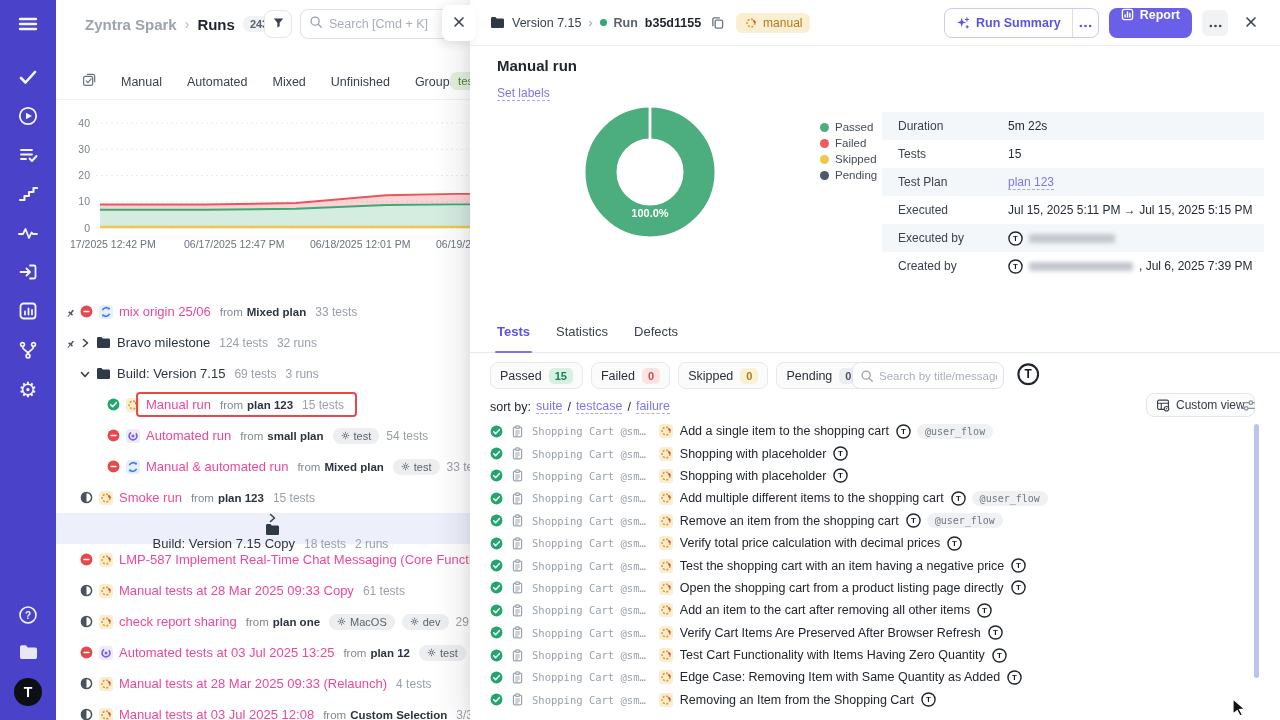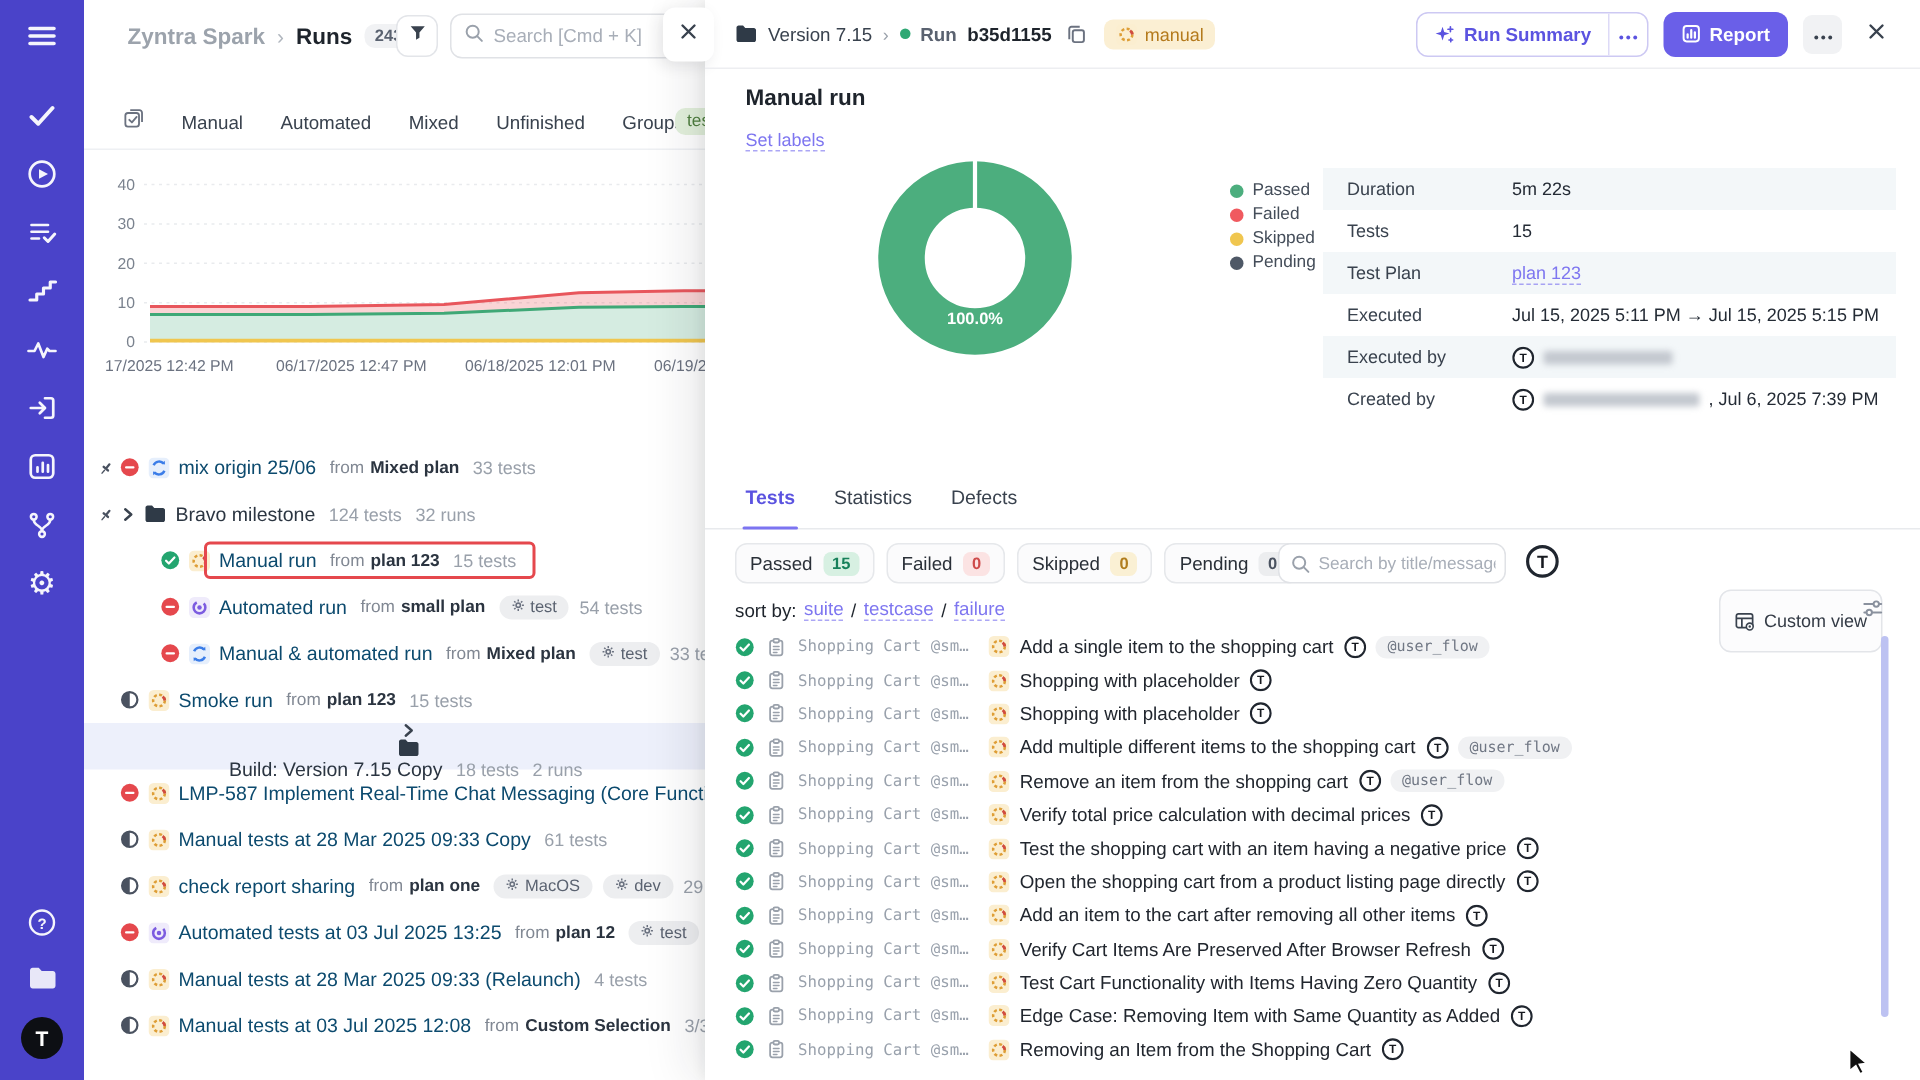--- a/index.html
+++ b/index.html
@@ -43,21 +43,21 @@
   .lp-chart { position:absolute; left:0; top:104px; width:414px; height:158px; overflow:hidden; }
   .xlabels span { position:absolute; top:134px; font-size:10.5px; color:#6B7280; white-space:nowrap; }
 
   .runs-list { position:absolute; left:0; top:296px; width:414px; }
   .run-row { position:relative; height:31px; display:flex; align-items:center; white-space:nowrap; }
   .run-row.d0 { padding-left:24px; } .run-row.d1 { padding-left:51px; }
   .run-row.sel { background:#EDF0FB;flex-direction:column; }
   .run-row .pin { position:absolute; left:9px; top:9px; }
   .run-row .chev, .run-row .st, .run-row .ty, .run-row .fold { display:inline-flex; margin-right:6px; align-items:center; }
   .run-main { position:relative; display:inline-flex; align-items:center; }
-  .run-name { font-size:13px; color:#0c4a6e; margin-right:9px; }
+  .run-name { font-size:13px; color:#ec4899; margin-right:9px; }
   .folder-name { font-weight:500; color:#2B3541; }
   .run-from { font-size:11.5px; color:#818893; margin-right:4px; }
   .run-plan { font-size:11.5px; font-weight:700; color:#2B3440; margin-right:9px; }
   .gchip { display:inline-flex; align-items:center; gap:4px; background:#EDEEF0; border-radius:9px; padding:2px 8px;
            font-size:11px; color:#5A6270; margin-right:7px; }
   .run-count { font-size:12px; color:#99A0AA; margin-right:9px; }
   .annot { position:absolute; left:-10px; top:-5px; right:-4px; bottom:-5px; border:2px solid #E5484D; border-radius:4px; pointer-events:none; }
 
   
   #detail-panel { position:absolute; left:470px; top:0; width:810px; height:720px; background:#fff;
@@ -71,21 +71,21 @@
   .dpc-sep { color:#9AA1AB; font-size:12px; }
   .gdot { width:7px; height:7px; border-radius:50%; background:#2FA874; display:inline-block; }
   .dpc-run { font-size:12.5px; color:#5A6270;font-weight:bold; }
   .dpc-id { font-size:12.5px; font-weight:700; color:#1E242C; }
   .badge-manual { display:inline-flex; align-items:center; gap:5px; background:#FBEFD3; border-radius:6px; padding:3px 8px;
                   font-size:12px; color:#B47A1C; }
   .dp-actions { margin-left:auto; display:flex; align-items:center; gap:10px; }
   .split-btn { display:flex; align-items:stretch; border:1px solid #CDC9F3; border-radius:8px; height:30px; background:#fff; overflow:hidden; }
   .split-main { display:flex; align-items:center; gap:6px; padding:0 11px; font-size:12.5px; font-weight:600; color:#5B53E0; }
   .split-more { display:flex; align-items:center; justify-content:center; width:26px; border-left:1px solid #DDDAF7; }
-  .report-btn { display:flex; align-items:center; gap:6px; height:30px; border-radius:8px; background:#6A5FE8; color:#fff;
+  .report-btn { display:flex; align-items:flex-start; gap:6px; height:30px; border-radius:8px; background:#6A5FE8; color:#fff;
                 font-size:12.5px; font-weight:600; padding:0 12px; border:none; }
   .more-btn { width:26px; height:26px; border-radius:6px; background:#F1F2F4; display:flex; align-items:center; justify-content:center; }
   .x-btn { width:26px; height:26px; display:flex; align-items:center; justify-content:center; }
 
   .dp-title { position:absolute; left:27px; top:57px; font-size:15px; font-weight:700; color:#1E242C; }
   .link-dotted { color:#7E76F0; text-decoration:none; border-bottom:1px dashed rgba(126,118,240,.65); cursor:pointer; }
   .set-labels { position:absolute; left:27px; top:86px; font-size:12px; }
 
   .donut { position:absolute; left:110px; top:102px; width:140px; height:140px; }
   .donut-label { position:absolute; left:0; right:0; top:105px; text-align:center; color:#fff; font-size:11px; font-weight:700; }
@@ -116,21 +116,21 @@
   .fc-green { background:#D7F0E2; color:#17805A; } .fc-red { background:#FBE3E3; color:#CE4B4B; }
   .fc-yellow { background:#FAF0D4; color:#B07D1E; } .fc-gray { background:#ECEDEF; color:#4A5260; }
   .search2 { position:absolute; left:382px; top:362px; width:152px; height:27px; border:1px solid #E0E2E6; border-radius:8px;
              display:flex; align-items:center; gap:5px; padding:0 7px; background:#fff; }
   .search2 input { border:none; outline:none; width:118px; font-size:11.5px; color:#4A5260; font-family:"Liberation Sans",sans-serif; background:transparent; }
   .search2 input::placeholder { color:#A8AEB8; }
   .avatar-sm { display:inline-flex; }
   .dp-user-filter { position:absolute; left:547px; top:363px; transform:scale(1.5); transform-origin:top left; }
 
   .sort-row { position:absolute; left:20px; top:399px; font-size:12.5px; color:#1E242C; display:flex; gap:5px; align-items:center; }
-  .cv-btn { position:absolute; left:676px; top:393px; height:42px; display:flex; align-items:center; gap:6px; padding:0 9px;
+  .cv-btn { position:absolute; left:676px; top:393px; height:24px; display:flex; align-items:center; gap:6px; padding:0 9px;
             border:1px solid #E3E5E9; border-radius:8px; background:#FCFCFD; font-size:12px; color:#343B46; }
   .tune { position:absolute; left:771px; top:398px; }
 
   .tests { position:absolute; left:0; top:420px; width:796px; }
   .test-row { height:22.4px; display:flex; align-items:center; padding-left:20px; white-space:nowrap; }
   .test-row .tic { display:inline-flex; margin-right:8px; }
   .suite { font-family:"DejaVu Sans Mono", monospace; font-size:10.5px; color:#99A1AC; margin-right:13px;text-align:right; }
   .ttl { font-size:12.5px; color:#21262E; margin:0 7px; }
   .tag { font-family:"DejaVu Sans Mono", monospace; font-size:10px; color:#707784; background:#F0F1F3; border-radius:8px;
          padding:2px 8px; margin-left:6px; }
@@ -326,20 +326,41 @@
           </span>
 
     <span class="run-main">
       <span class="run-name folder-name">Bravo milestone</span>
 
       <span class="chips" style="display:contents"></span>
       <span class="counts" style="display:contents"><span class="run-count">124 tests</span><span class="run-count">32 runs</span></span>
 
     </span>
   </div>
+        <div class="run-row d0">
+
+    <span class="chev">
+            <svg viewBox="0 0 10 10" width="10" height="10">
+              <path d="M1.5 3.5L5 7.5 8.5 3.5" fill="none" stroke="#39424E" stroke-width="1.6" stroke-linecap="round" stroke-linejoin="round"></path>
+            </svg>
+          </span>
+    <span class="fold">
+            <svg viewBox="0 0 16 14" width="15" height="13">
+              <path d="M1 2.5C1 1.7 1.7 1 2.5 1h3.2l1.6 1.8h6.2c.8 0 1.5.7 1.5 1.5v7.2c0 .8-.7 1.5-1.5 1.5h-11C1.7 13 1 12.3 1 11.5z" fill="#2F3A47"></path>
+            </svg>
+          </span>
+
+    <span class="run-main">
+      <span class="run-name folder-name">Build: Version 7.15</span>
+
+      <span class="chips" style="display:contents"></span>
+      <span class="counts" style="display:contents"><span class="run-count">69 tests</span><span class="run-count">3 runs</span></span>
+
+    </span>
+  </div>
         <div class="run-row d1">
 
     <span class="st">
             <svg viewBox="0 0 14 14" width="13" height="13">
               <circle cx="7" cy="7" r="6.4" fill="#23A56F"></circle>
               <path d="M4 7.3l2 2 4-4.3" stroke="#fff" stroke-width="1.6" fill="none" stroke-linecap="round" stroke-linejoin="round"></path>
             </svg>
           </span>
     <span class="ty">
             <svg viewBox="0 0 14 14" width="14" height="14">

